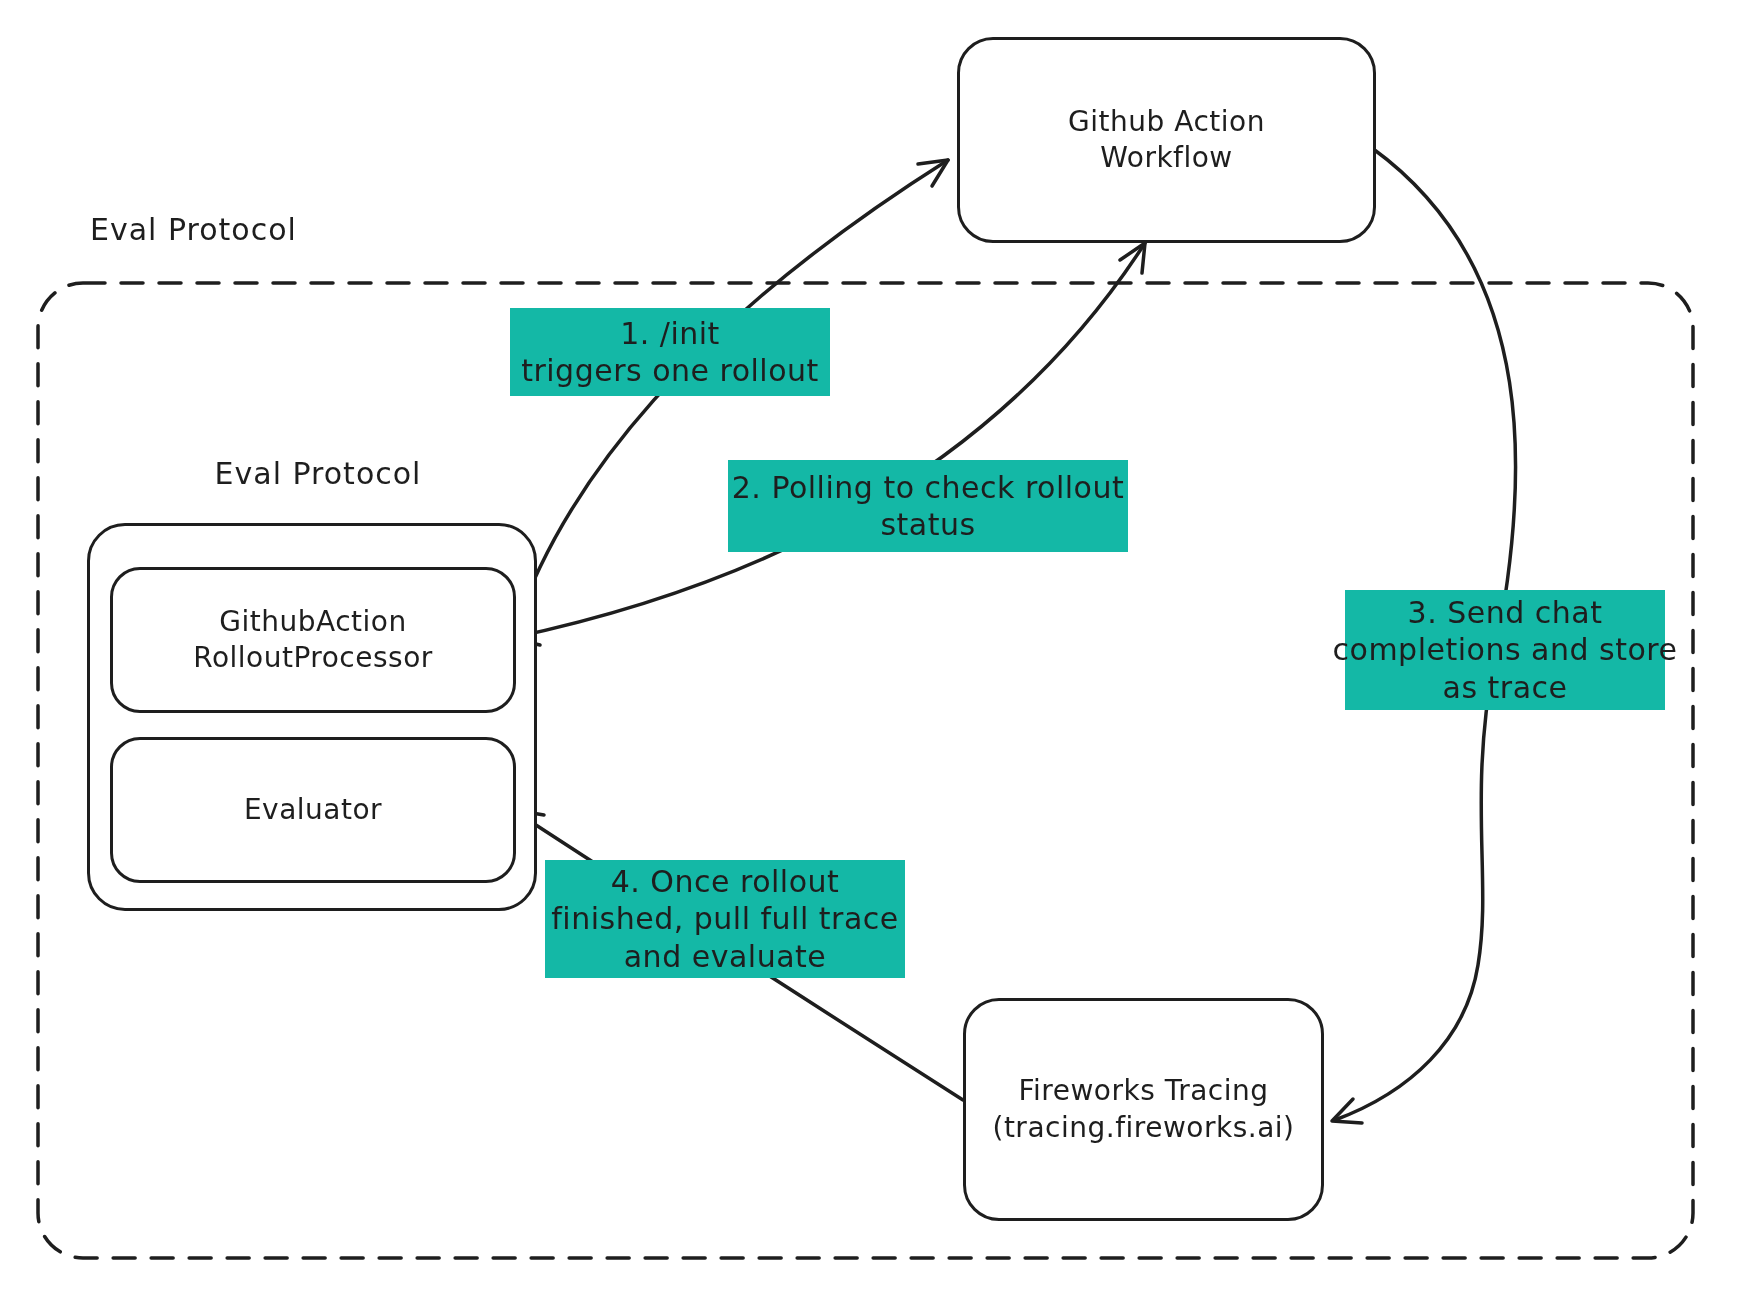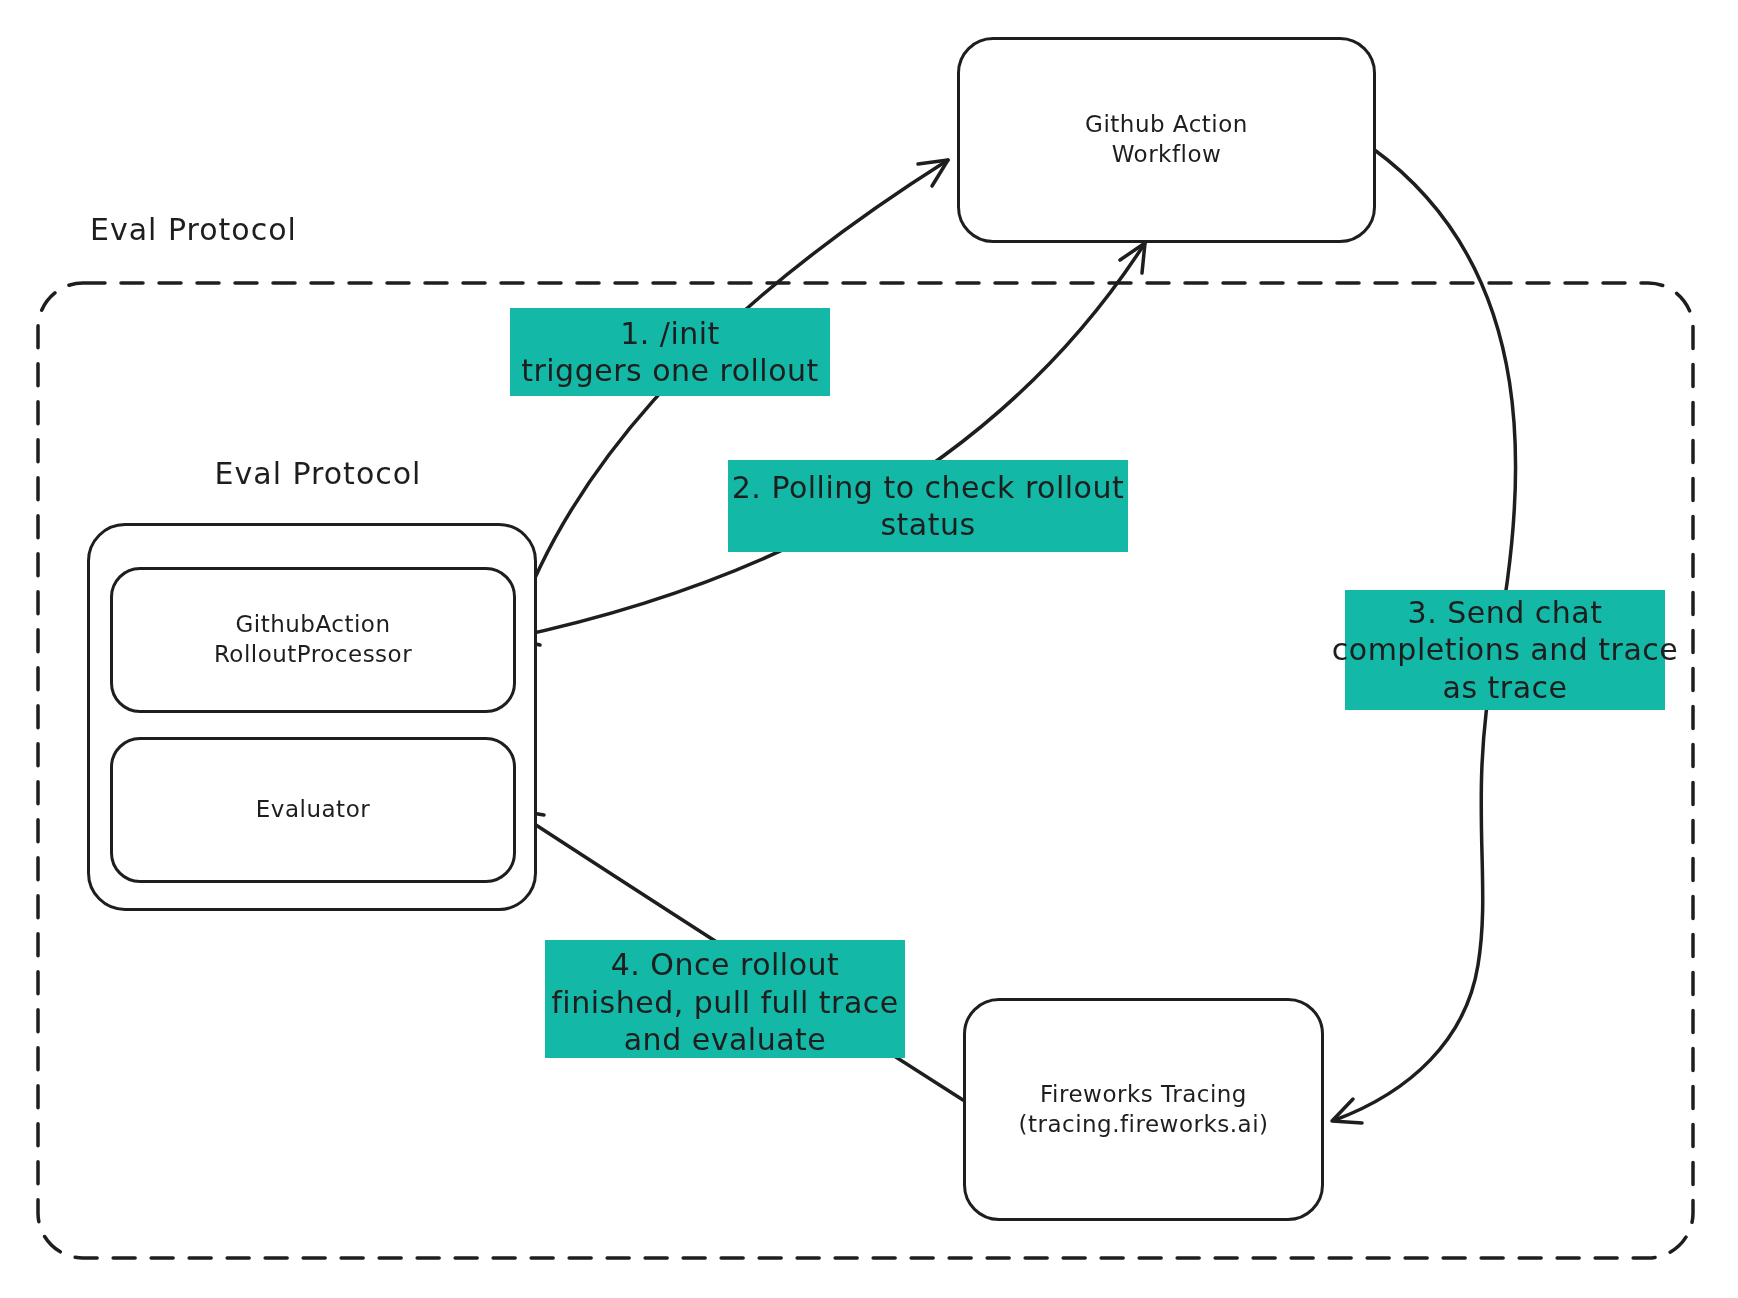--- a/index.html
+++ b/index.html
@@ -12,21 +12,21 @@
     overflow:hidden;
   }
   #wires{position:absolute;left:0;top:0;width:1738px;height:1298px;}
   .node{
     position:absolute;
     border:3px solid #1e1e1e;
     background:#ffffff;
     display:flex;flex-direction:column;
     align-items:center;justify-content:center;
     text-align:center;
-    font-size:23px;line-height:1.3;
+    font-size:28px;line-height:1.3;
     letter-spacing:0.5px;
   }
   .heading{
     position:absolute;
     font-size:30px;font-weight:400;
     letter-spacing:1px;
     white-space:nowrap;
   }
   .arrow-label{
     position:absolute;
@@ -92,23 +92,23 @@
     <div>triggers one rollout</div>
   </div>
 
   <div class="arrow-label" style="left:728px;top:460px;width:400px;height:92px;">
     <div>2. Polling to check rollout</div>
     <div>status</div>
   </div>
 
   <div class="arrow-label" style="left:1345px;top:590px;width:320px;height:120px;align-items:center;">
     <div>3. Send chat</div>
-    <div>completions and trace</div>
+    <div>completions and store</div>
     <div>as trace</div>
   </div>
 
-  <div class="arrow-label" style="left:545px;top:940px;width:360px;height:118px;justify-content:flex-end;">
+  <div class="arrow-label" style="left:545px;top:860px;width:360px;height:118px;">
     <div>4. Once rollout</div>
     <div>finished, pull full trace</div>
     <div>and evaluate</div>
   </div>
 
 </div>
 
 </body></html>

